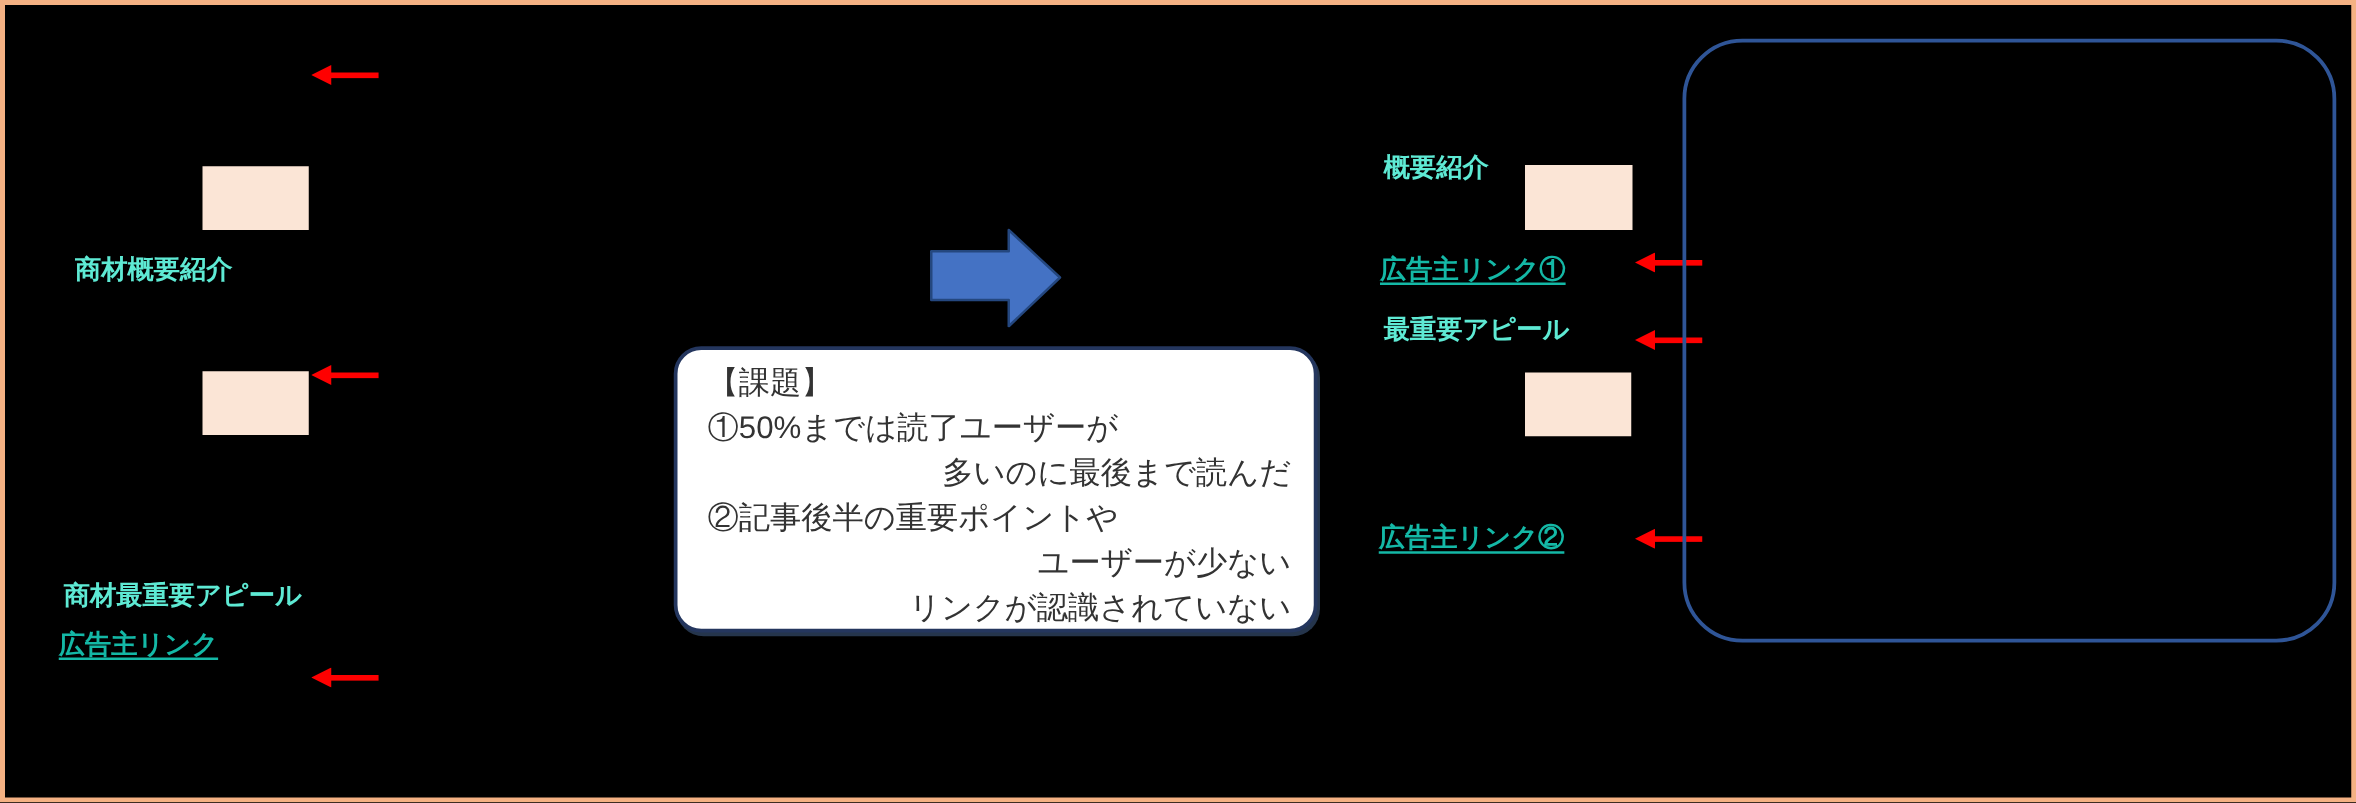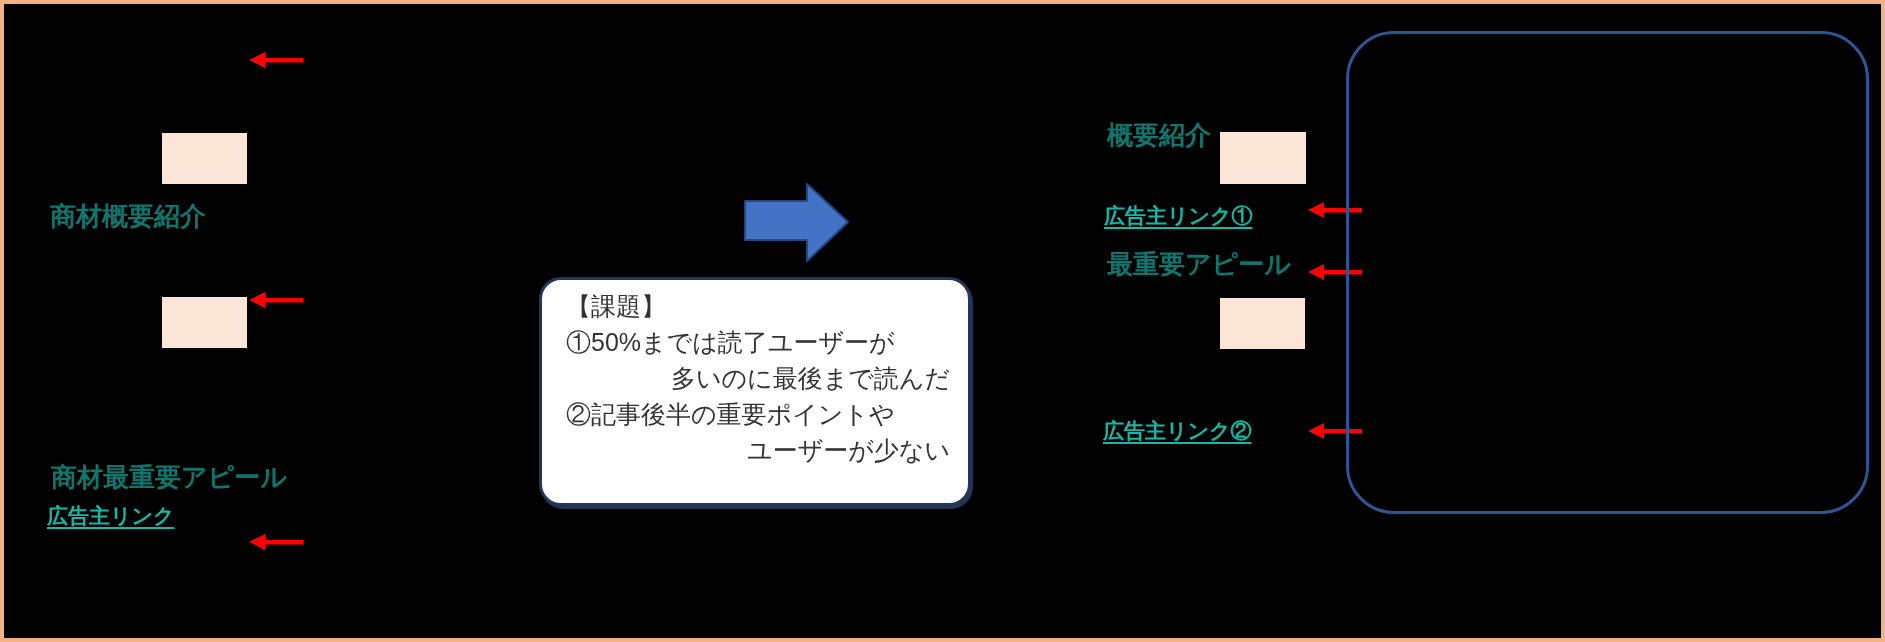--- a/index.html
+++ b/index.html
@@ -22,23 +22,23 @@
   .hl-rect {
     position: absolute;
     width: 85px;
     height: 51px;
     background: #FBE5D6;
   }
 
   
   .red-label {
     position: absolute;
-    color: #0f766e;
+    color: #5eead4;
     font-weight: bold;
-    font-size: 26px;
+    font-size: 21px;
     line-height: 24px;
     white-space: nowrap;
   }
 
   
   .blue-link {
     position: absolute;
     color: #14b8a6;
     font-weight: bold;
     font-size: 21px;
@@ -54,21 +54,21 @@
   .red-arrow svg { display: block; }
 
   
   .blue-arrow { position: absolute; left: 740px; top: 178px; width: 106px; height: 80px; }
 
   
   .callout {
     position: absolute;
     left: 535px;
     top: 273px;
-    width: 432px;
+    width: 515px;
     height: 229px;
     box-sizing: border-box;
     background: #FFFFFF;
     border: 3px solid #24365E;
     border-radius: 22px;
     box-shadow: 2px 3px 0 rgba(68, 96, 138, 0.55);
     padding: 8px 18px 8px 24px;
     color: #333333;
     font-size: 25px;
     line-height: 36px;
@@ -96,21 +96,21 @@
 
   <span class="red-arrow" style="left:245px; top:48px;">
     <svg width="54" height="16" viewBox="0 0 54 16">
       <polygon points="0,8 16,0 16,16" fill="#FF0000"></polygon>
       <rect x="14" y="6" width="40" height="4.5" fill="#FF0000"></rect>
     </svg>
   </span>
 
   <div class="hl-rect" style="left:158px; top:129px;"></div>
 
-  <div class="red-label" style="left:46px; top:200px;text-align:center;">商材概要紹介</div>
+  <div class="red-label" style="left:56px; top:200px;text-align:center;">商材概要紹介</div>
 
   <div class="hl-rect" style="left:158px; top:293px;"></div>
   <span class="red-arrow" style="left:245px; top:288px;">
     <svg width="54" height="16" viewBox="0 0 54 16">
       <polygon points="0,8 16,0 16,16" fill="#FF0000"></polygon>
       <rect x="14" y="6" width="40" height="4.5" fill="#FF0000"></rect>
     </svg>
   </span>
 
   <div class="red-label" style="left:47px; top:461px;">商材最重要アピール</div>
@@ -128,20 +128,21 @@
       <path d="M1 19 L63 19 L63 2 L104 40 L63 79 L63 58 L1 58 Z" fill="#4472C4" stroke="#24477F" stroke-width="2" stroke-linejoin="round"></path>
     </svg>
   </span>
 
   <div class="callout">
     <div class="callout-line">【課題】</div>
     <div class="callout-line">①50%までは読了ユーザーが</div>
     <div class="callout-line indent">多いのに最後まで読んだ</div>
     <div class="callout-line">②記事後半の重要ポイントや</div>
     <div class="callout-line indent">ユーザーが少ない</div>
+    <div class="callout-line indent">リンクが認識されていない</div>
   </div>
 
   <div class="red-label" style="left:1103px; top:119px;">概要紹介</div>
   <div class="hl-rect" style="left:1216px; top:128px; width:86px; height:52px;"></div>
 
   <div class="blue-link" style="left:1100px; top:200px;">広告主リンク①</div>
   <span class="red-arrow" style="left:1304px; top:198px;">
     <svg width="54" height="16" viewBox="0 0 54 16">
       <polygon points="0,8 16,0 16,16" fill="#FF0000"></polygon>
       <rect x="14" y="6" width="40" height="4.5" fill="#FF0000"></rect>

